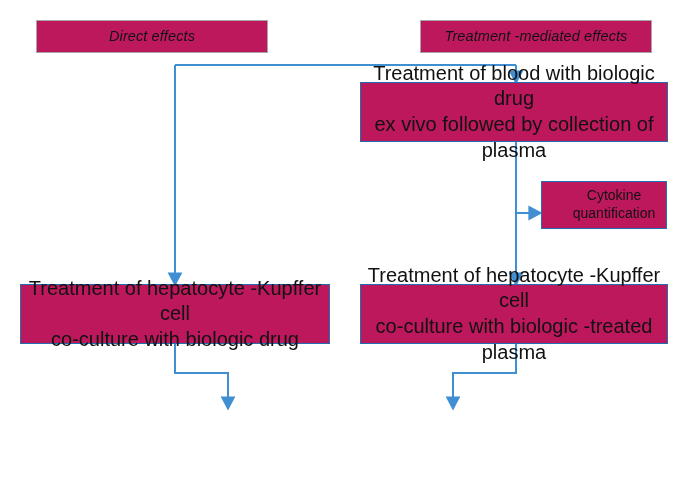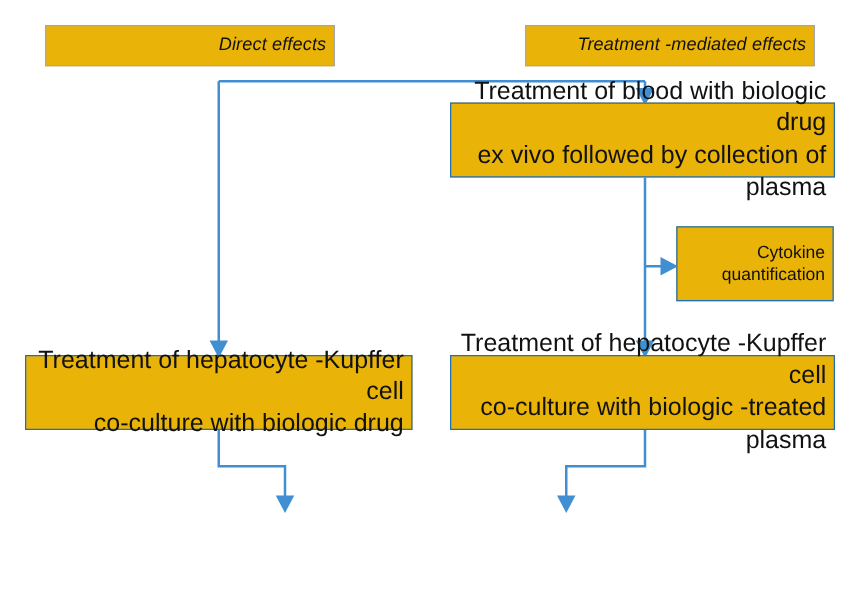--- a/index.html
+++ b/index.html
@@ -24,22 +24,22 @@
     width: 692px;
     height: 484px;
     pointer-events: none;
   }
   .node {
     position: absolute;
     box-sizing: border-box;
     display: flex;
     align-items: center;
     justify-content: center;
-    text-align: right;
-    background: #eab308;
+    text-align: center;
+    background: #be185d;
     color: #111111;
     line-height: 1.28;
   }
   .node .txt {
     display: block;
     width: 100%;
     padding: 0 6px;
     white-space: pre-line;
   }
   
@@ -55,21 +55,21 @@
     font-size: 20px;
   }
   .node.small {
     font-size: 14px;
   }
 
   
   #box-direct-effects      { left: 36px;  top: 20px;  width: 232px; height: 33px; }
   #box-cytokine-effects    { left: 420px; top: 20px;  width: 232px; height: 33px; }
   #box-blood-treatment     { left: 360px; top: 82px;  width: 308px; height: 60px; }
-  #box-cytokine-quant      { left: 541px; top: 181px; width: 126px; height: 60px; padding-left: 20px; }
+  #box-cytokine-quant      { left: 541px; top: 181px; width: 126px; height: 48px; padding-left: 20px; }
   #box-cocult-drug         { left: 20px;  top: 284px; width: 310px; height: 60px; }
   #box-cocult-plasma       { left: 360px; top: 284px; width: 308px; height: 60px; }
   #box-measurement         { left: 112px; top: 408px; width: 463px; height: 58px; }
 </style>
 </head>
 <body>
 
 <div id="canvas">
 
   <svg class="connectors" viewBox="0 0 692 484" xmlns="http://www.w3.org/2000/svg">

